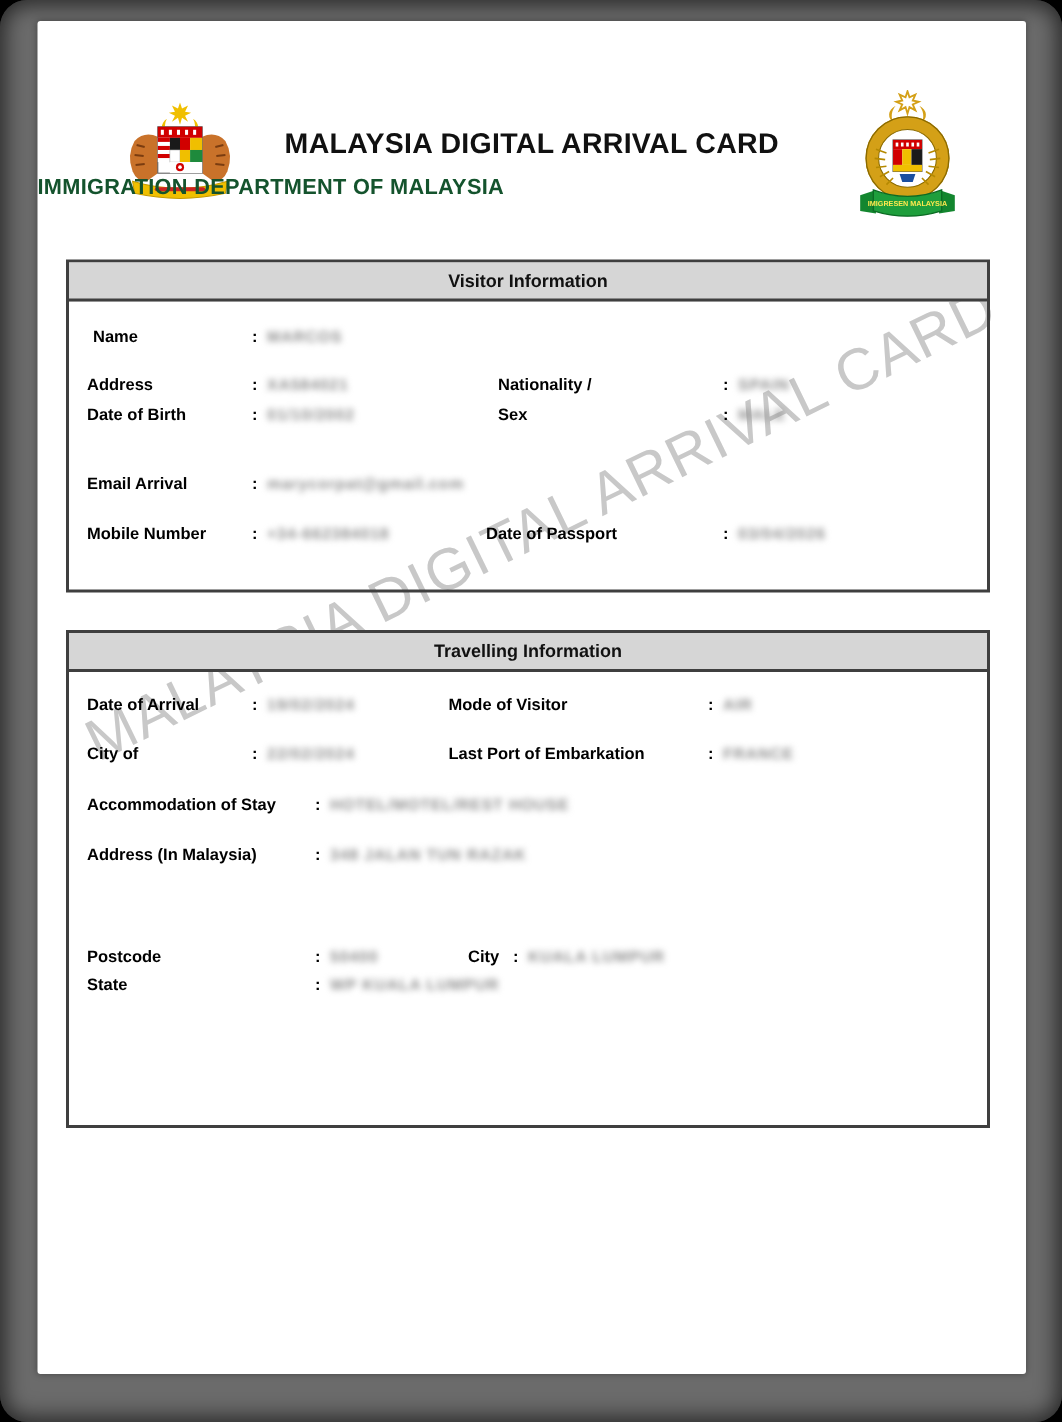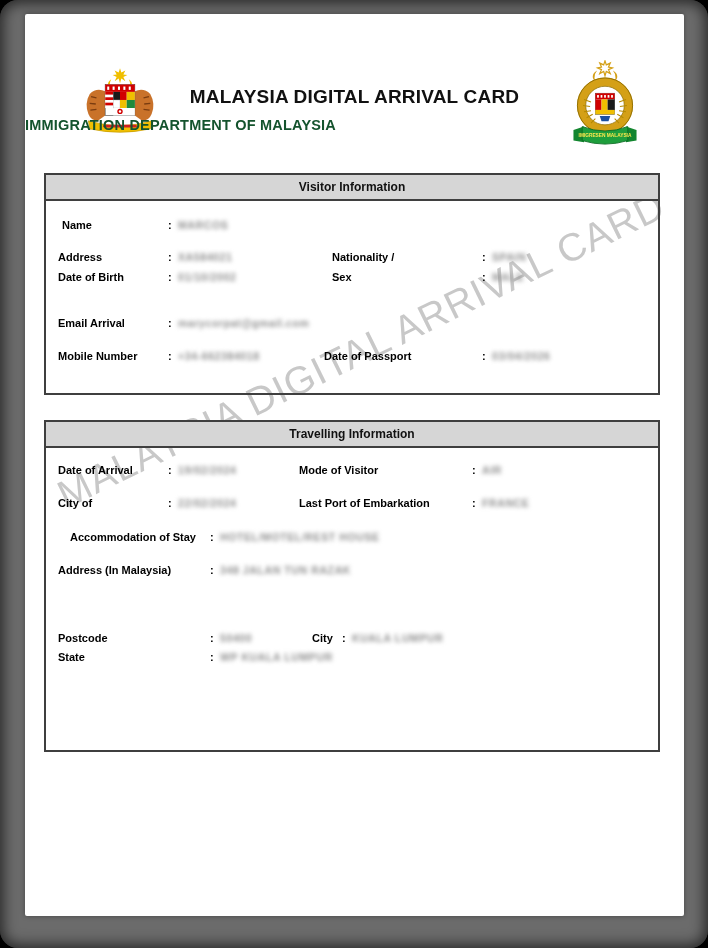--- a/index.html
+++ b/index.html
@@ -216,21 +216,21 @@
       <div class="row" style="top:49px">
         <span class="lbl" style="left:12px">City of</span>
         <span class="colon" style="left:122px">:</span>
         <span class="val redacted" style="left:132px">22/02/2024</span>
         <span class="lbl" style="left:253px">Last Port of Embarkation</span>
         <span class="colon" style="left:426px">:</span>
         <span class="val redacted" style="left:436px">FRANCE</span>
       </div>
 
       <div class="row" style="top:83px">
-        <span class="lbl" style="left:24px">Accommodation of Stay</span>
+        <span class="lbl" style="left:12px">Accommodation of Stay</span>
         <span class="colon" style="left:164px">:</span>
         <span class="val redacted" style="left:174px">HOTEL/MOTEL/REST HOUSE</span>
       </div>
 
       <div class="row" style="top:116px">
         <span class="lbl" style="left:12px">Address (In Malaysia)</span>
         <span class="colon" style="left:164px">:</span>
         <span class="val redacted" style="left:174px">348 JALAN TUN RAZAK</span>
       </div>
 

